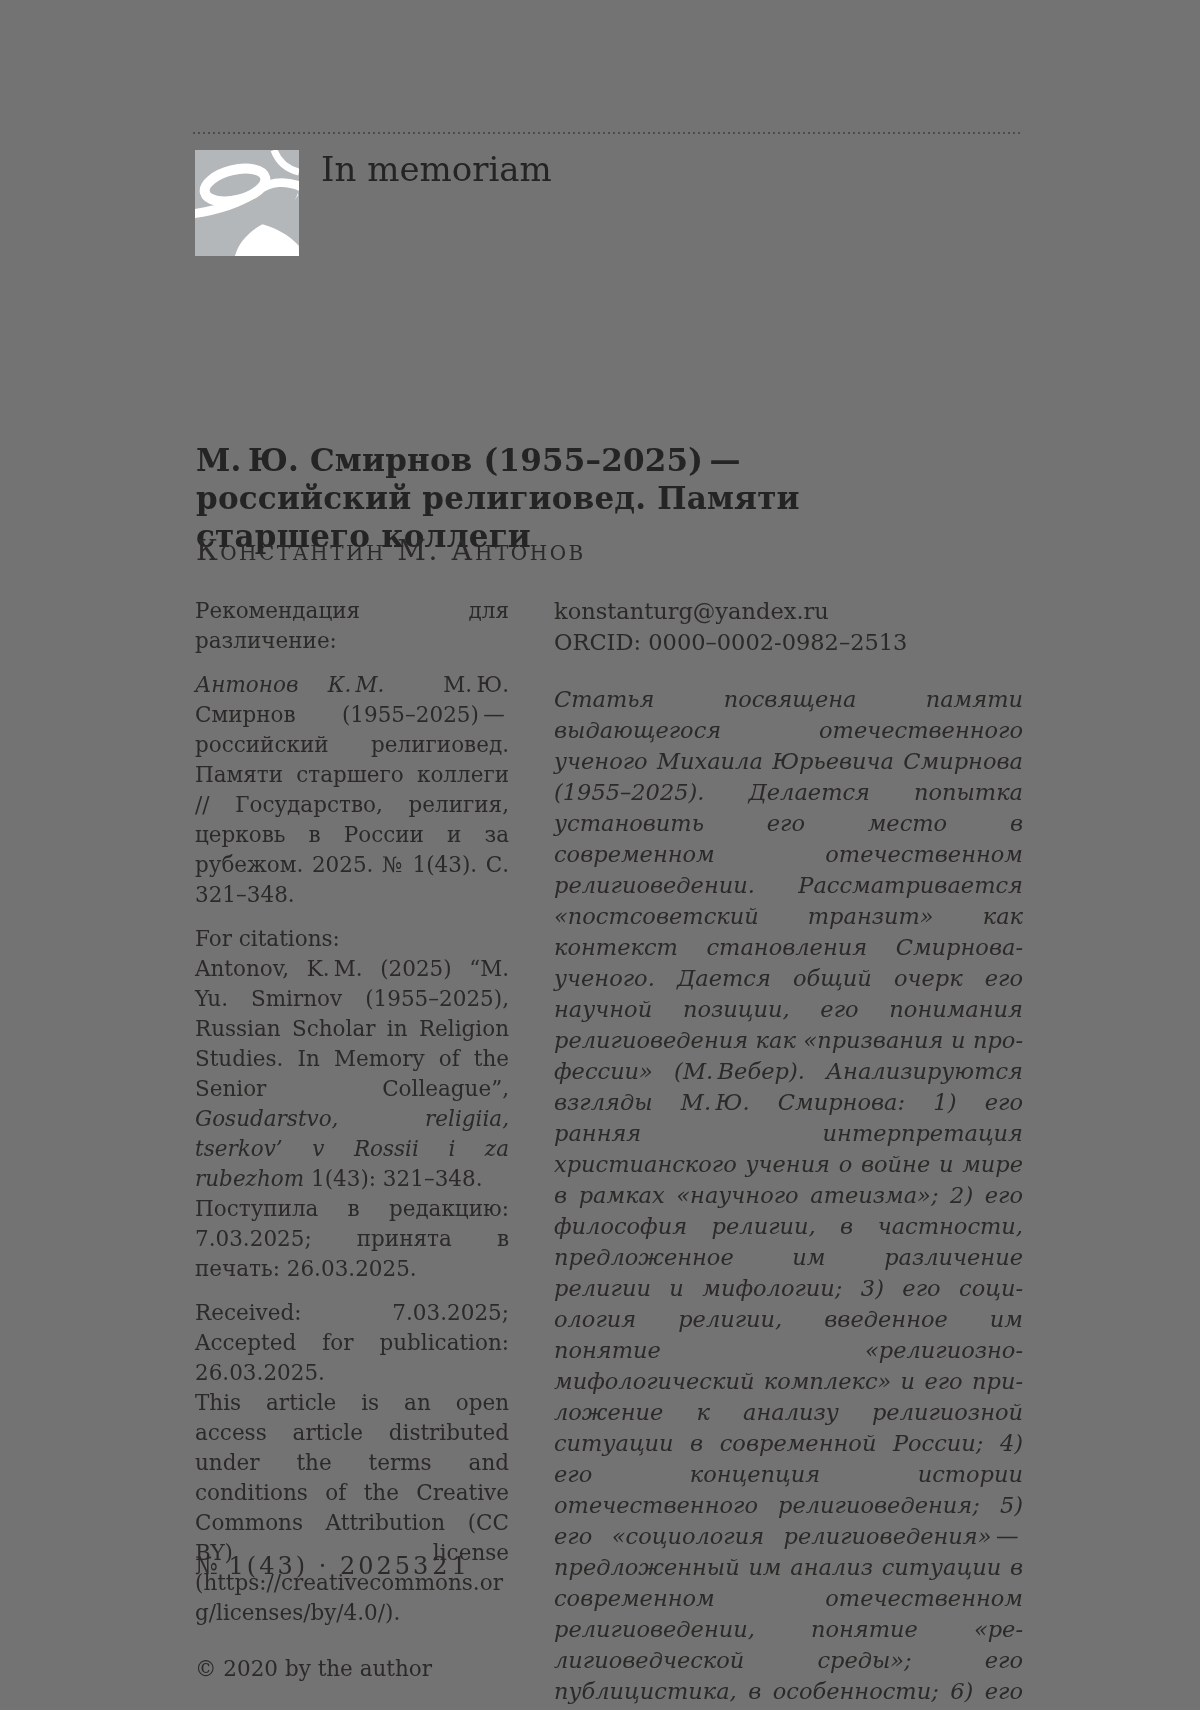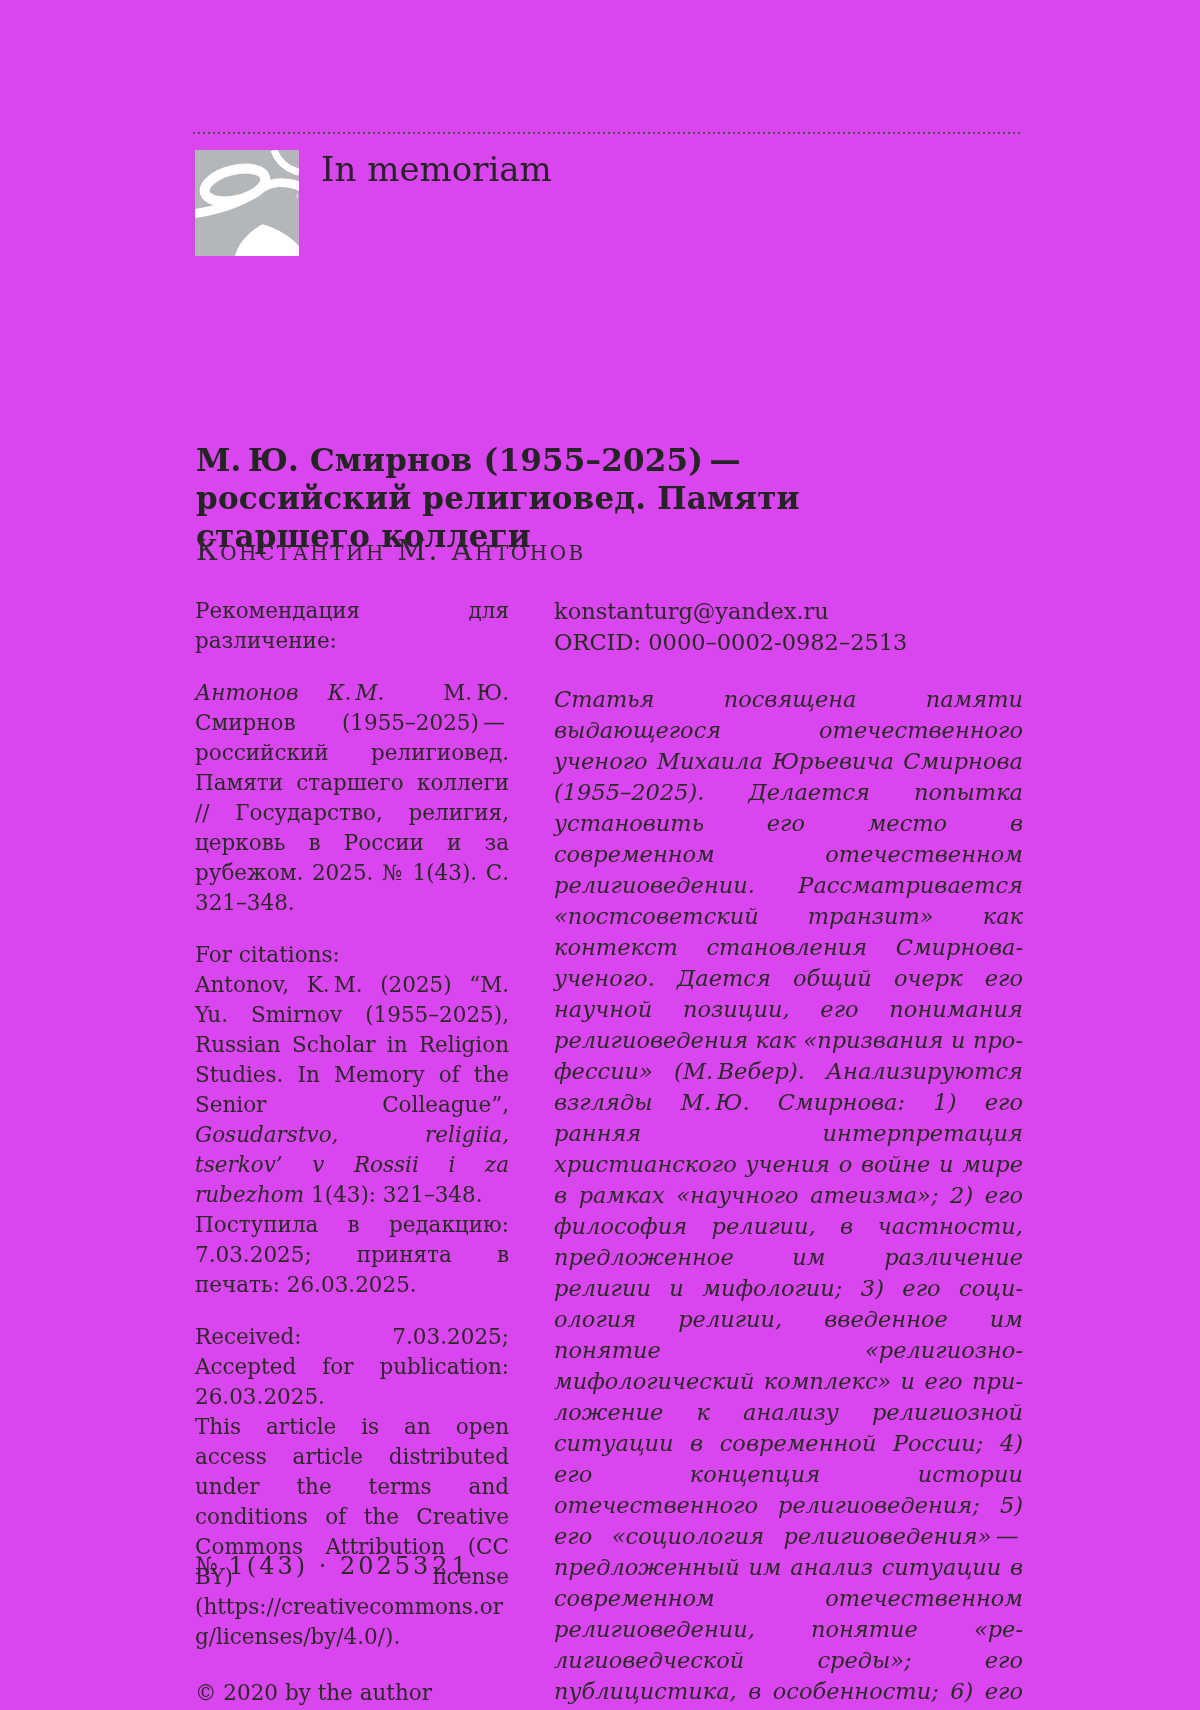--- a/index.html
+++ b/index.html
@@ -1,20 +1,20 @@
 <!DOCTYPE html>
 <html lang="ru"><head>
 <meta charset="utf-8">
 <style>
   html, body { margin: 0; padding: 0; background: #ffffff; }
   .page {
     position: relative;
     width: 1200px;
     height: 1710px;
-    background: #d946ef;
+    background: #737373;
     color: #2b2a28;
     font-family: "DejaVu Serif", "Liberation Serif", serif;
     overflow: hidden;
   }
   .rule {
     position: absolute;
     left: 193px; right: 178px; top: 132px;
     height: 3px;
     background-image: repeating-linear-gradient(to right, #4d4d4d 0 2px, transparent 2px 5px);
     background-size: 5px 2px;
@@ -68,21 +68,21 @@
     hyphens: manual;
   }
   .col-right {
     width: 469px; flex: 0 0 auto;
     font-size: 22.5px;
     line-height: 31px;
     text-align: justify;
     hyphens: manual;
   }
   .blk { margin: 0; }
-  .gap-sm { margin-top: 22px; }
+  .gap-sm { margin-top: 14px; }
   .gap-lg { margin-top: 26px; }
   .italic { font-style: italic; }
   .breakable { overflow-wrap: break-word; }
   .abstract { font-style: italic; }
   .footer {
     position: absolute;
     left: 195px; right: 178px; top: 1552px;
     display: flex;
     justify-content: flex-start;
     align-items: baseline;

